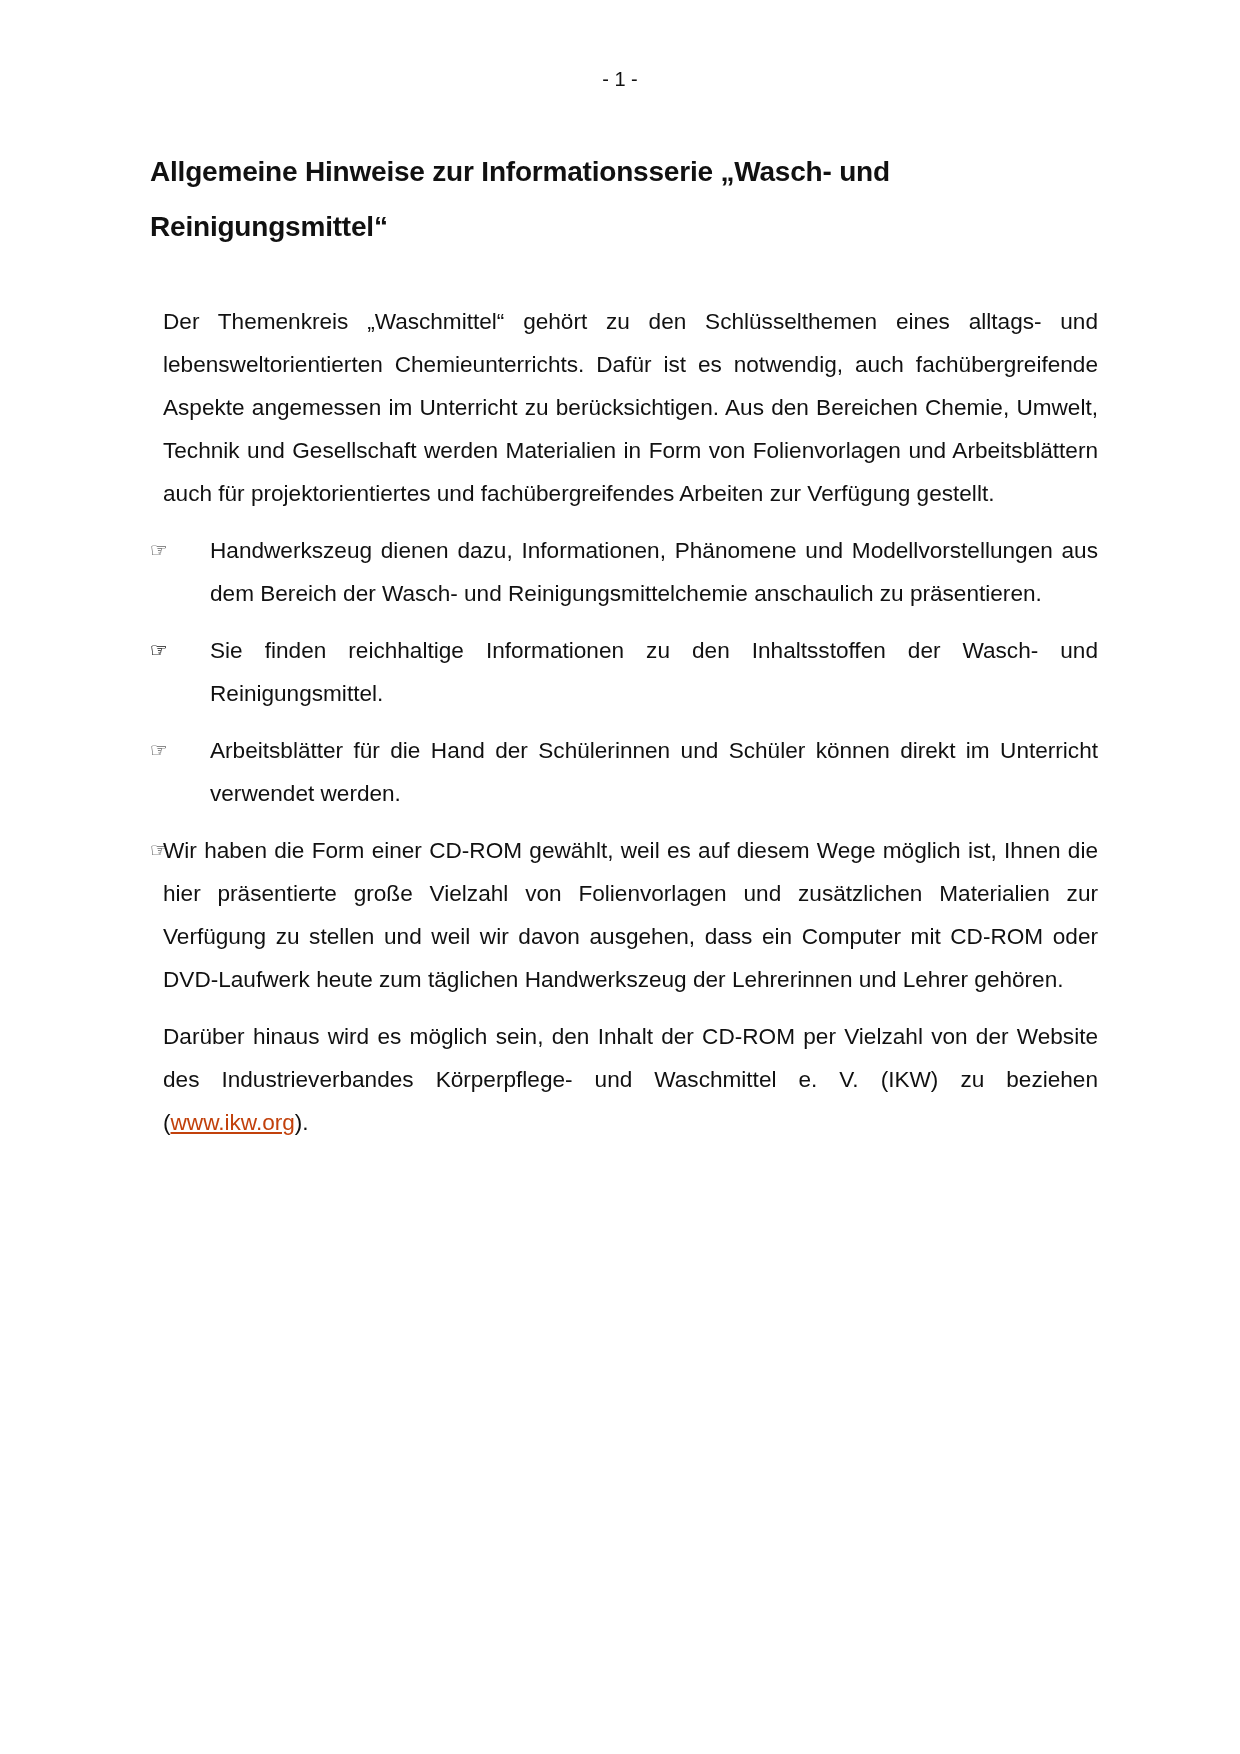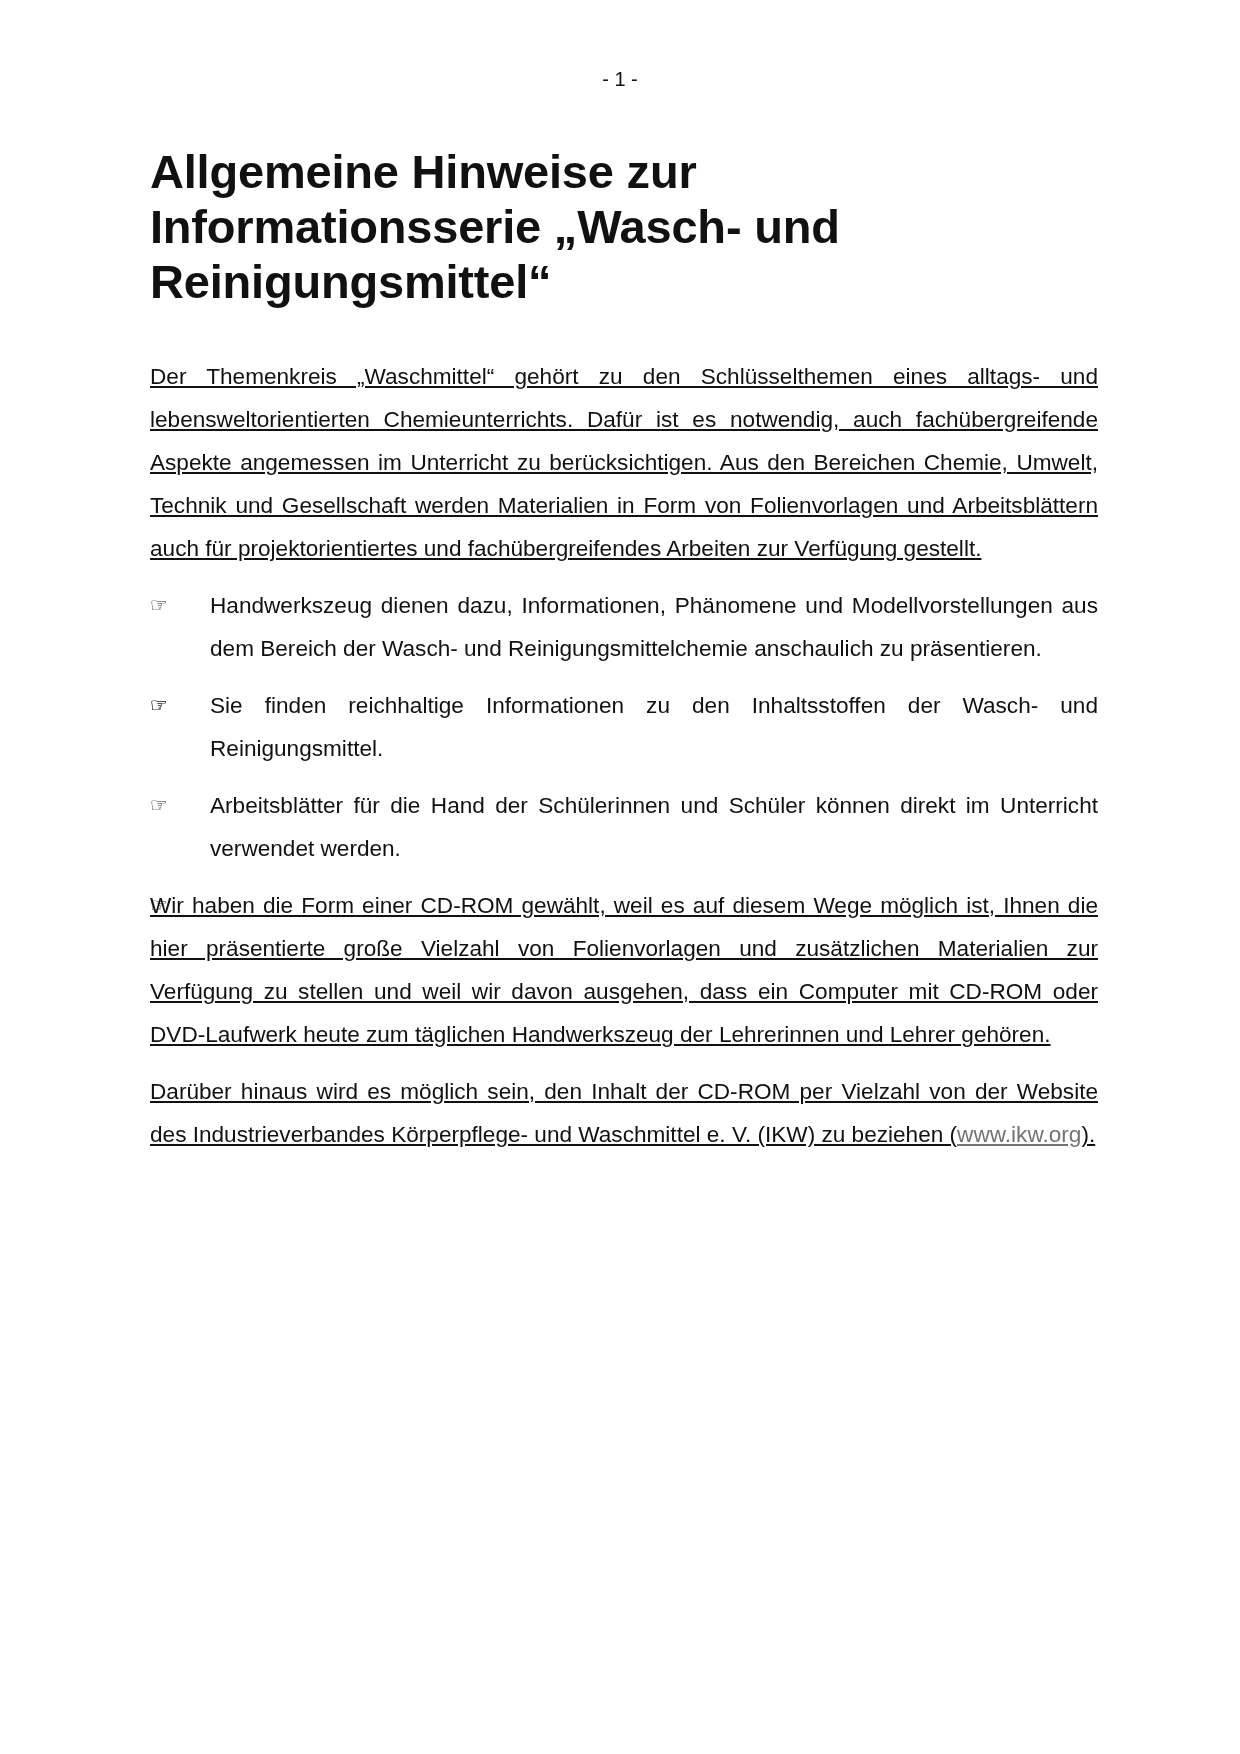--- a/index.html
+++ b/index.html
@@ -24,31 +24,30 @@
       font-size: 20px;
     }
     .content {
       position: absolute;
       left: 150px;
       top: 144px;
       width: 948px;
     }
     h1 {
       margin: 0 0 46px 0;
-      font-size: 47px;
+      font-size: 28px;
       font-weight: bold;
       line-height: 55px;
       letter-spacing: -0.2px;
     }
     p {
-      margin: 0 0 14px 0;
+      margin: 0 0 14px 13px;
       font-size: 22.6px;
       line-height: 43px;
       text-align: justify;
-      text-decoration: underline;
     }
     ul.bullets {
       list-style: none;
       margin: 0 0 14px 0;
       padding: 0;
     }
     ul.bullets li {
       position: relative;
       padding-left: 60px;
       font-size: 22.6px;
@@ -57,21 +56,21 @@
       margin-bottom: 14px;
     }
     ul.bullets li .bullet {
       position: absolute;
       left: 0;
       top: 0;
       font-family: "DejaVu Sans", sans-serif;
       font-size: 20px;
     }
     a.link {
-      color: #737373;
+      color: #c2410c;
       text-decoration: underline;
     }
   </style>
 </head>
 <body>
 
 <div class="page-number">- 1 -</div>
 
 <div class="content">
   <h1>Allgemeine Hinweise zur Informationsserie „Wasch- und Reinigungsmittel“</h1>

